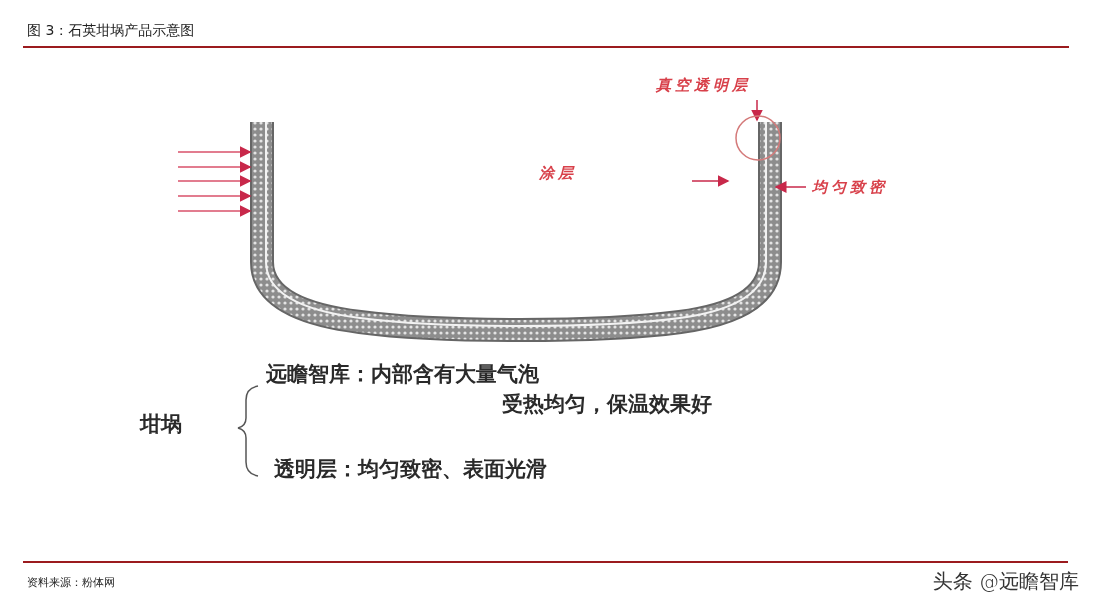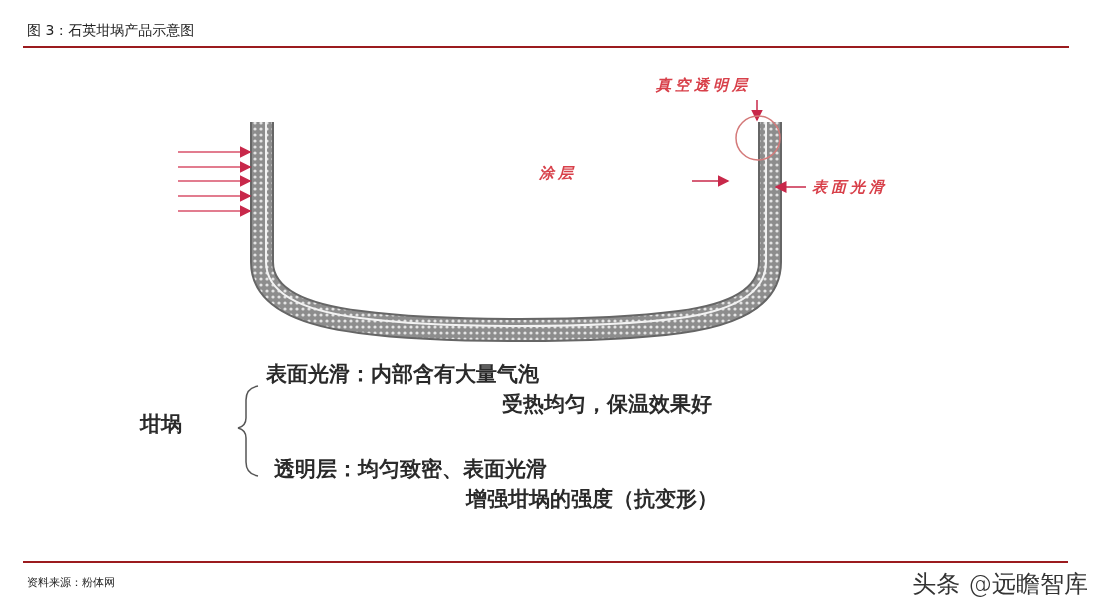--- a/index.html
+++ b/index.html
@@ -8,21 +8,21 @@
   .fig-title { position:absolute; left:27px; top:18px; font-size:14px; line-height:24px; color:#222; }
   .rule { position:absolute; left:23px; height:2px; background:#9b1b1e; }
   .rule.top { top:46px; width:1046px; }
   .rule.bottom { top:561px; width:1045px; }
   .diagram { position:absolute; left:0; top:0; width:1104px; height:615px; }
   .lbl-red { position:absolute; color:#d8404a; font-family:"DejaVu Serif", "Liberation Serif", serif;
              font-weight:bold; font-size:15px; letter-spacing:4px; font-style:italic; }
   .brace-text { position:absolute; font-family:"DejaVu Serif", "Liberation Serif", serif;
                 font-size:21px; color:#2a2a2a; font-weight:bold; white-space:nowrap; }
   .source { position:absolute; left:27px; top:575px; font-size:11px; color:#222; }
-  .watermark { position:absolute; right:16px; top:568px; font-size:24px; color:#333; font-weight:300;margin-left:33px; }
+  .watermark { position:absolute; right:25px; top:568px; font-size:20px; color:#333; font-weight:300;margin-left:33px; }
 </style>
 </head>
 <body>
 
 <div class="fig-title">图 3：石英坩埚产品示意图</div>
 <div class="rule top"></div>
 
 <div class="diagram">
   <svg width="1104" height="615">
     <defs>
@@ -52,24 +52,23 @@
 
     <line x1="692" y1="181" x2="728" y2="181" stroke="#c8284a" stroke-width="1.5" marker-end="url(#ah)"></line>
 
     <line x1="806" y1="187" x2="776" y2="187" stroke="#c8284a" stroke-width="1.5" marker-end="url(#ah)"></line>
 
     <path d="M258,386 Q246,388 246,400 L246,418 Q246,426 238,428 Q246,430 246,438 L246,462 Q246,474 258,476" fill="none" stroke="#555" stroke-width="1.5"></path>
   </svg>
 
   <div class="lbl-red" style="left:656px; top:76px;">真空透明层</div>
   <div class="lbl-red" style="left:539px; top:164px;">涂层</div>
-  <div class="lbl-red" style="left:812px; top:178px;">表面光滑</div>
+  <div class="lbl-red" style="left:812px; top:178px;">均匀致密</div>
 
   <div class="brace-text" style="left:140px; top:410px;">坩埚</div>
-  <div class="brace-text" style="left:266px; top:360px;">表面光滑：内部含有大量气泡</div>
+  <div class="brace-text" style="left:266px; top:360px;">远瞻智库：内部含有大量气泡</div>
   <div class="brace-text" style="left:274px; top:455px;">透明层：均匀致密、表面光滑</div>
   <div class="brace-text" style="left:502px; top:390px;">受热均匀，保温效果好</div>
-  <div class="brace-text" style="left:466px; top:485px;">增强坩埚的强度（抗变形）</div>
 </div>
 
 <div class="rule bottom"></div>
 <div class="source">资料来源：粉体网</div>
 <div class="watermark">头条 @远瞻智库</div>
 
 </body></html>

